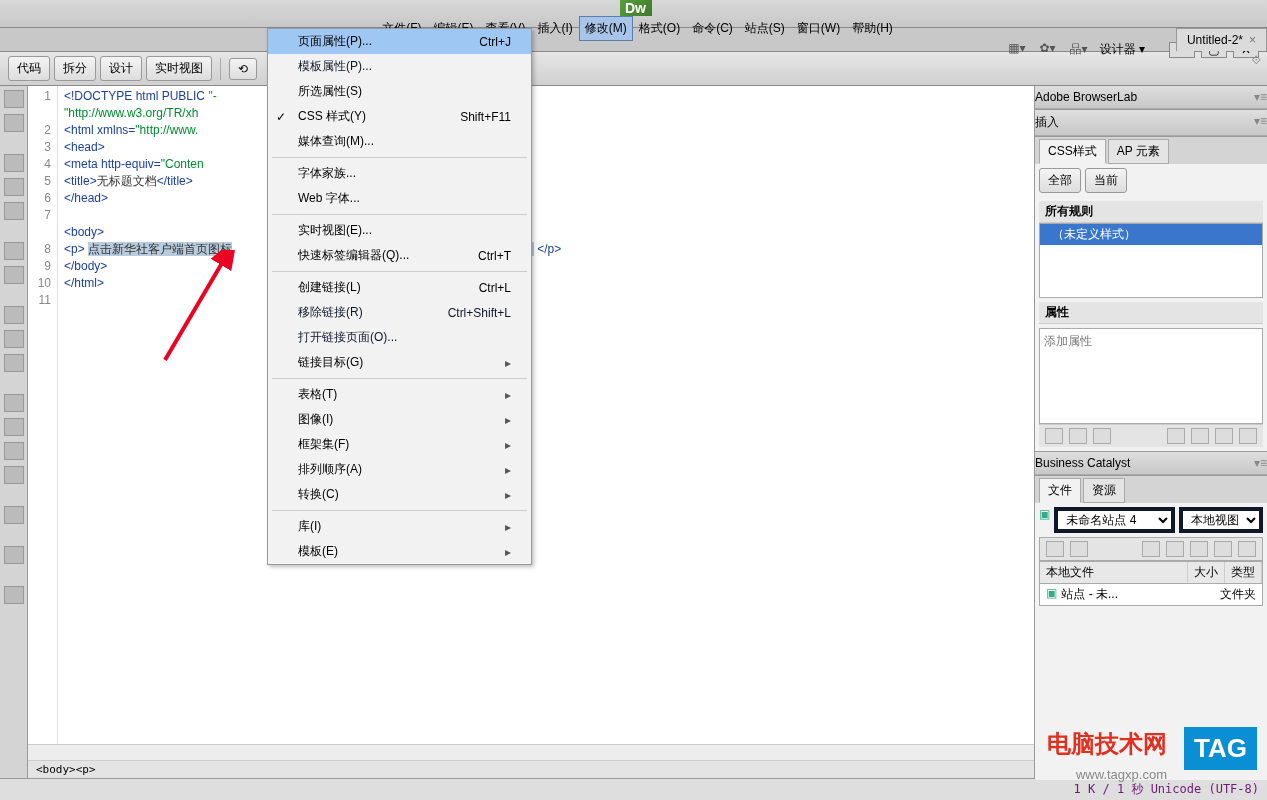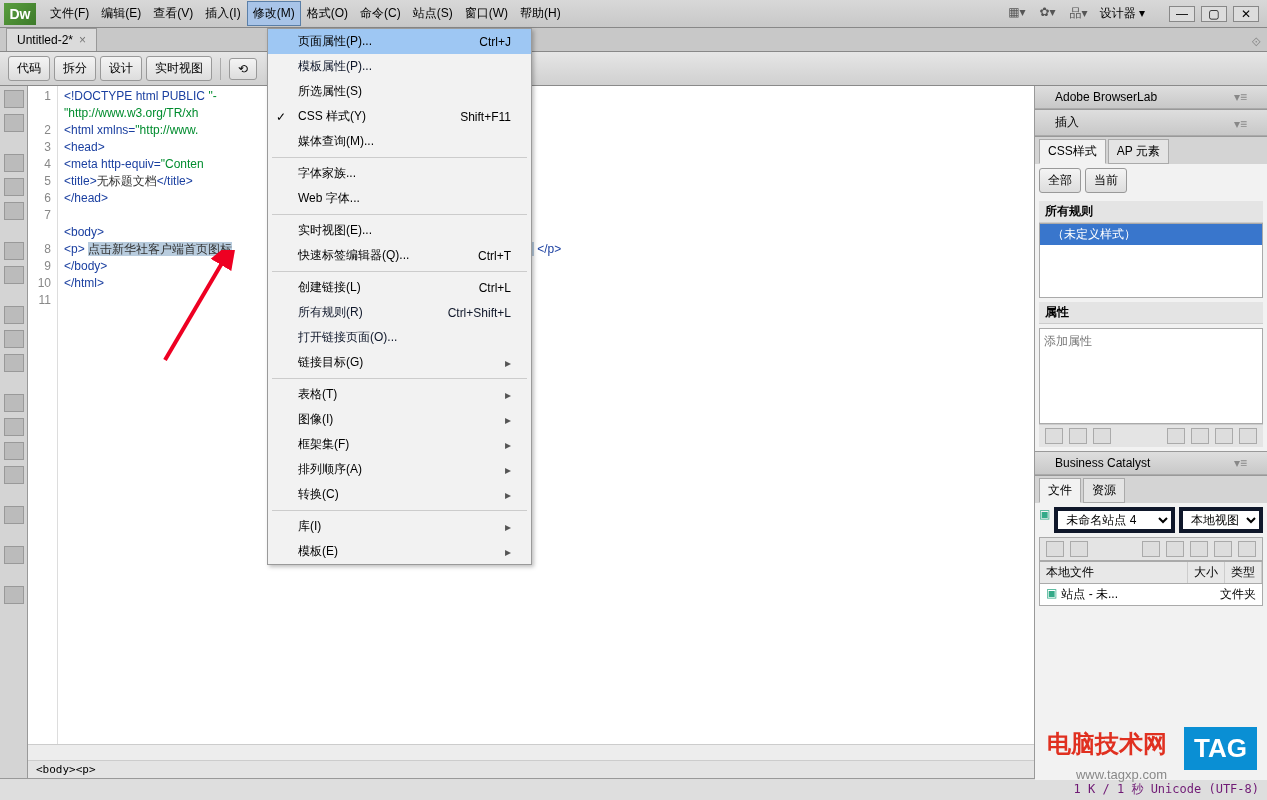--- a/index.html
+++ b/index.html
@@ -1,25 +1,25 @@
 <!DOCTYPE html>
 <html><head>
 <meta charset="utf-8">
 <style>
 * { margin: 0; padding: 0; box-sizing: border-box; font-family: "Microsoft YaHei", Tahoma, sans-serif; font-size: 12px; }
 body { background: #b8b8b8; width: 1267px; height: 800px; overflow: hidden; position: relative; }
-.titlebar { height: 28px; background: linear-gradient(#d8d8d8, #c8c8c8); display: flex; align-items: center; border-bottom: 1px solid #888; }
+.titlebar { height: 28px; background: linear-gradient(#d8d8d8, #c8c8c8); display: flex; align-items: center; border-bottom: 1px solid #888; flex-direction: column; }
 .logo { width: 32px; height: 22px; margin-left: 4px; background: linear-gradient(135deg,#5a9e3e,#3d7a2a); color: #fff; font-weight: bold; font-size: 14px; display: flex; align-items: center; justify-content: center; }
 .menubar { display: flex; margin-left: 8px; }
 .menubar-item { padding: 4px 6px; cursor: default; }
 .menubar-item.active { background: #a8c4e8; border: 1px solid #5a7fa8; padding: 3px 5px; }
 .title-extras { margin-left: auto; display: flex; align-items: center; gap: 12px; padding-right: 8px; }
 .wincontrols { display: flex; gap: 6px; margin-left: 12px; }
 .winbtn { width: 26px; height: 16px; border: 1px solid #888; background: #ddd; display: flex; align-items: center; justify-content: center; }
-.tabbar { height: 24px; background: #c8c8c8; display: flex; align-items: flex-end; padding-left: 6px; border-bottom: 1px solid #888; }
+.tabbar { height: 24px; background: #c8c8c8; display: flex; align-items: flex-end; padding-left: 6px; border-bottom: 1px solid #888; flex-direction: column; }
 .doc-tab { padding: 4px 10px; background: #dbdbdb; border: 1px solid #999; border-bottom: none; display: flex; gap: 6px; align-items: center; }
 .tab-close { color: #777; cursor: default; }
 .toolbar { height: 34px; background: linear-gradient(#e6e6e6,#d0d0d0); border-bottom: 1px solid #8a8a8a; display: flex; align-items: center; padding: 0 8px; gap: 4px; }
 .tb-btn { padding: 3px 8px; border: 1px solid #999; background: linear-gradient(#f4f4f4,#ddd); border-radius: 3px; }
 .tb-sep { width: 1px; height: 22px; background: #aaa; margin: 0 4px; }
 .main { display: flex; height: calc(100% - 28px - 24px - 34px - 22px); }
 .left-tools { width: 28px; background: #d4d4d4; border-right: 1px solid #999; display: flex; flex-direction: column; align-items: center; padding-top: 4px; gap: 6px; }
 .tool-icon { width: 20px; height: 18px; background: #bbb; border: 1px solid #999; }
 .tool-spacer { height: 10px; }
 .code-area { flex: 1; display: flex; flex-direction: column; background: #fff; position: relative; }
@@ -32,21 +32,21 @@
 .sel-hl { background: #b8ccde; }
 .dropdown { position: absolute; left: 267px; top: 28px; width: 265px; background: #f2f2f2; border: 1px solid #9a9a9a; box-shadow: 2px 2px 4px rgba(0,0,0,0.25); z-index: 100; }
 .dm-item { padding: 4px 20px 4px 30px; display: flex; justify-content: space-between; align-items: center; position: relative; }
 .dm-item.highlight { background: #9ec7f3; }
 .dm-item.disabled { color: #0f172a; }
 .dm-sep { height: 1px; background: #ccc; margin: 3px 4px; }
 .dm-check { position: absolute; left: 8px; }
 .sub-arrow { color: #555; }
 .right-panels { width: 233px; background: #d4d4d4; border-left: 1px solid #999; display: flex; flex-direction: column; }
 .panel { border-bottom: 1px solid #999; }
-.panel-title { background: linear-gradient(#dedede,#c8c8c8); padding: 4px 20px; border-bottom: 1px solid #aaa; display: flex; align-items: flex-end; justify-content: space-between; }
+.panel-title { background: linear-gradient(#dedede,#c8c8c8); padding: 4px 0; border-bottom: 1px solid #aaa; display: flex; align-items: flex-start; justify-content: space-between; }
 .panel-tabs { display: flex; background: #d4d4d4; padding: 2px 4px 0 4px; gap: 2px; }
 .panel-tab { padding: 3px 8px; border: 1px solid #aaa; background: #e4e4e4; }
 .panel-tab.active { background: #f2f2f2; border-bottom-color: #f2f2f2; }
 .panel-body { background: #f2f2f2; padding: 4px; }
 .rules-box { background: #fff; border: 1px solid #aaa; height: 75px; }
 .rule-row { background: #3976cc; color: #fff; padding: 2px 12px; }
 .props-box { background: #fff; border: 1px solid #aaa; height: 96px; margin-top: 4px; }
 .props-head { background: #e4e4e4; border-bottom: 1px solid #ccc; padding: 2px 6px; font-weight: bold; margin-top: 8px; }
 .files-head { display: flex; background: #e8e8e8; border: 1px solid #aaa; }
 .files-head div { padding: 2px 6px; border-right: 1px solid #ccc; }
@@ -291,21 +291,21 @@
   <div class="dm-item">
       <span>快速标签编辑器(Q)...</span>
       <span>Ctrl+T</span>
     </div>
   <div class="dm-sep"></div>
   <div class="dm-item">
       <span>创建链接(L)</span>
       <span>Ctrl+L</span>
     </div>
   <div class="dm-item disabled">
-      <span>所有规则(R)</span>
+      <span>移除链接(R)</span>
       <span>Ctrl+Shift+L</span>
     </div>
   <div class="dm-item disabled">打开链接页面(O)...</div>
   <div class="dm-item">
       <span>链接目标(G)</span>
       <span class="sub-arrow">▸</span>
     </div>
   <div class="dm-sep"></div>
   <div class="dm-item">
       <span>表格(T)</span>

